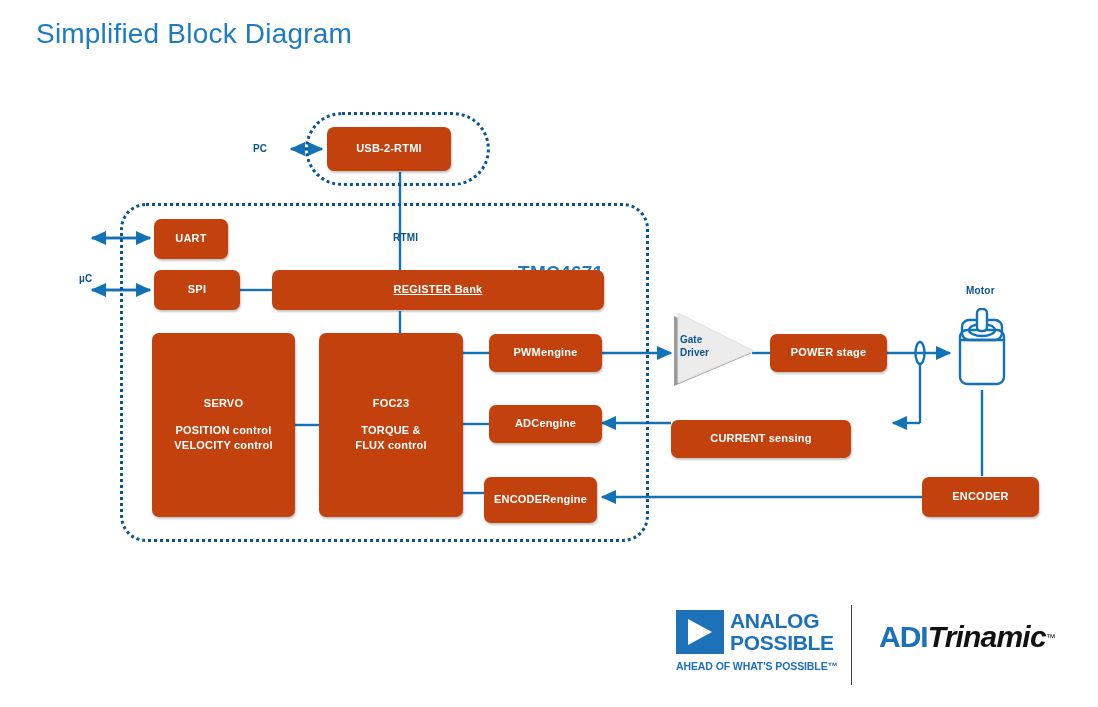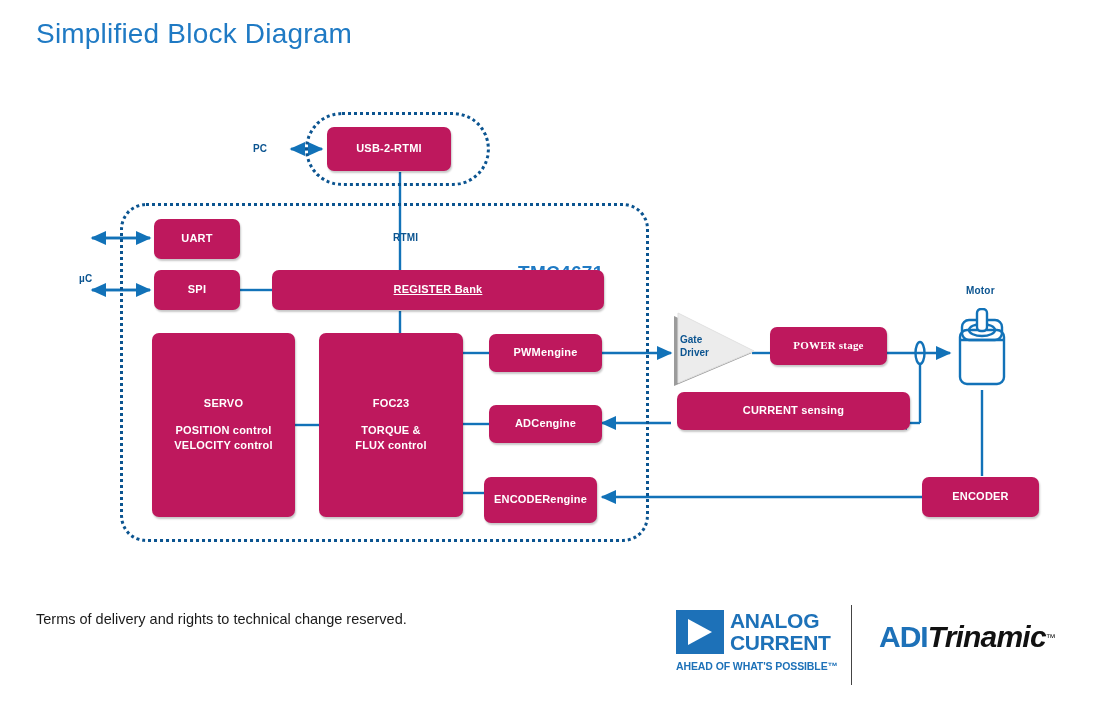--- a/index.html
+++ b/index.html
@@ -9,21 +9,21 @@
     font-family:"Liberation Sans","DejaVu Sans",sans-serif;
     color:#1b1b1b;
   }
   #page-title{
     position:absolute;left:36px;top:18px;
     font-size:28px;font-weight:400;color:#1f7ac4;
     letter-spacing:0.2px;white-space:nowrap;
   }
   
   .blk{
-    position:absolute;background:#be185d;border-radius:7px;
+    position:absolute;background:#c2410c;border-radius:7px;
     color:#ffffff;font-size:11px;font-weight:bold;
     display:flex;align-items:center;justify-content:center;
     text-align:center;line-height:1.45;letter-spacing:.2px;
     box-shadow:1px 2px 2px rgba(0,0,0,.22);
     box-sizing:border-box;padding:2px 4px;
   }
   .blk .sub{font-weight:bold;}
   .blk .gap{display:block;height:11px;}
   
   .dotted{
@@ -126,21 +126,21 @@
 <div class="dotted" style="left:120px;top:203px;width:529px;height:339px;"></div>
 
 <div class="lbl" style="left:253px;top:143px;">PC</div>
 <div class="lbl" style="left:79px;top:273px;">µC</div>
 <div class="lbl" style="left:393px;top:232px;">RTMI</div>
 <div class="lbl big" style="left:518px;top:224px;margin-top:38px;">TMC4671</div>
 <div class="lbl" style="left:966px;top:285px;">Motor</div>
 
 <div class="blk" style="left:327px;top:127px;width:124px;height:44px;">USB-2-RTMI</div>
 
-<div class="blk" style="left:154px;top:219px;width:86px;height:40px;">UART</div>
+<div class="blk" style="left:154px;top:219px;width:74px;height:40px;">UART</div>
 
 <div class="blk" style="left:154px;top:270px;width:86px;height:40px;">SPI</div>
 
 <div class="blk" style="left:272px;top:270px;width:332px;height:40px;text-decoration:underline;">REGISTER Bank</div>
 
 <div class="blk" style="left:152px;top:333px;width:143px;height:184px;flex-direction:column;">
   <span>SERVO</span>
   <span class="gap"></span>
   <span class="sub">POSITION control</span>
   <span class="sub">VELOCITY control</span>
@@ -161,47 +161,46 @@
   <svg width="86" height="76" viewBox="0 0 86 76" xmlns="http://www.w3.org/2000/svg">
     <polygon points="6,4 6,74 84,41" fill="#9b9b9b"></polygon>
     <polygon points="10,1 10,71 86,39" fill="#ececec" stroke="#e0e0e0" stroke-width="1"></polygon>
   </svg>
   <div class="gd-label">
     <div>Gate</div>
     <div>Driver</div>
   </div>
 </div>
 
-<div class="blk" style="left:770px;top:327px;width:117px;height:38px;font-family:Liberation Serif, serif;">POWER stage</div>
-<div class="blk" style="left:671px;top:392px;width:233px;height:38px;margin-left:6px;">CURRENT sensing</div>
+<div class="blk" style="left:770px;top:334px;width:117px;height:38px;">POWER stage</div>
+<div class="blk" style="left:671px;top:420px;width:180px;height:38px;">CURRENT sensing</div>
 <div class="blk" style="left:922px;top:477px;width:117px;height:40px;">ENCODER</div>
 
 <div id="motor-icon">
   <svg width="62" height="82" viewBox="0 0 62 82" xmlns="http://www.w3.org/2000/svg">
     <g fill="none" stroke="#1272b8" stroke-width="2.4">
       <rect x="8" y="22" width="44" height="54" rx="7"></rect>
       <path d="M8,32 h44"></path>
       <rect x="10" y="12" width="40" height="20" rx="7"></rect>
       <ellipse cx="30" cy="22" rx="13" ry="6"></ellipse>
       <rect x="25" y="1" width="10" height="22" rx="4" fill="#ffffff"></rect>
     </g>
   </svg>
 </div>
 
 <div id="footer-text">
-  <div>Terms of delivery and rights to technical change reserved.</div>
 </div>
 
 <div id="adi-logo">
   <div class="ad-mark">
     <div class="ad-tri"></div>
   </div>
   <div class="ad-word">
     <div>ANALOG</div>
-    <div>CURRENT</div>
+    <div>POSSIBLE</div>
   </div>
   <div class="ad-tag">AHEAD OF WHAT'S POSSIBLE™</div>
 </div>
 
 <div id="logo-divider"></div>
 
 <div id="trinamic-logo">
   <span class="t-adi">ADI</span><span class="t-name">Trinamic</span><span class="t-tm">™</span>
 </div>
 

